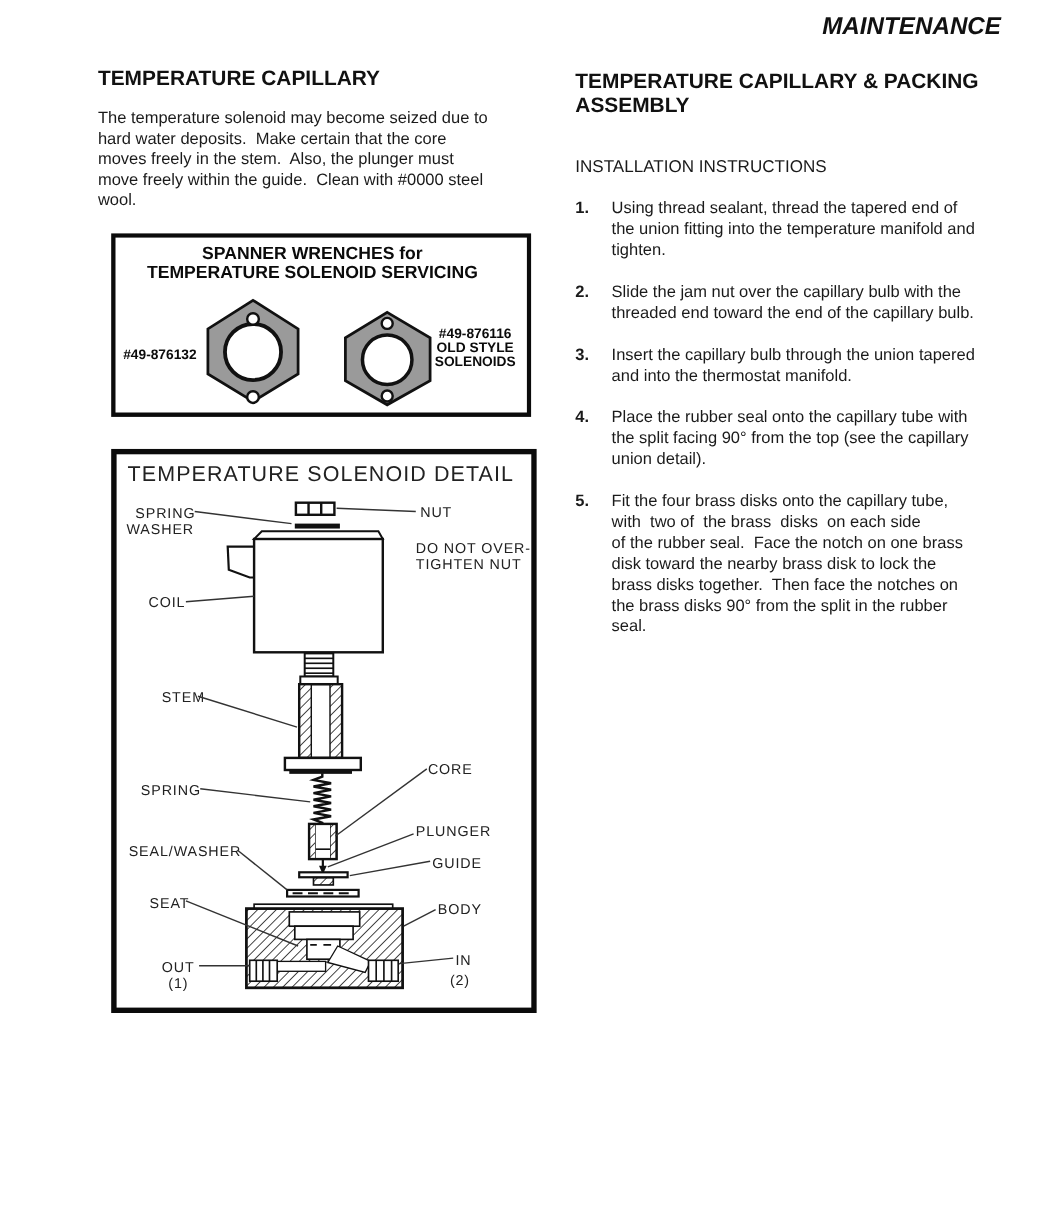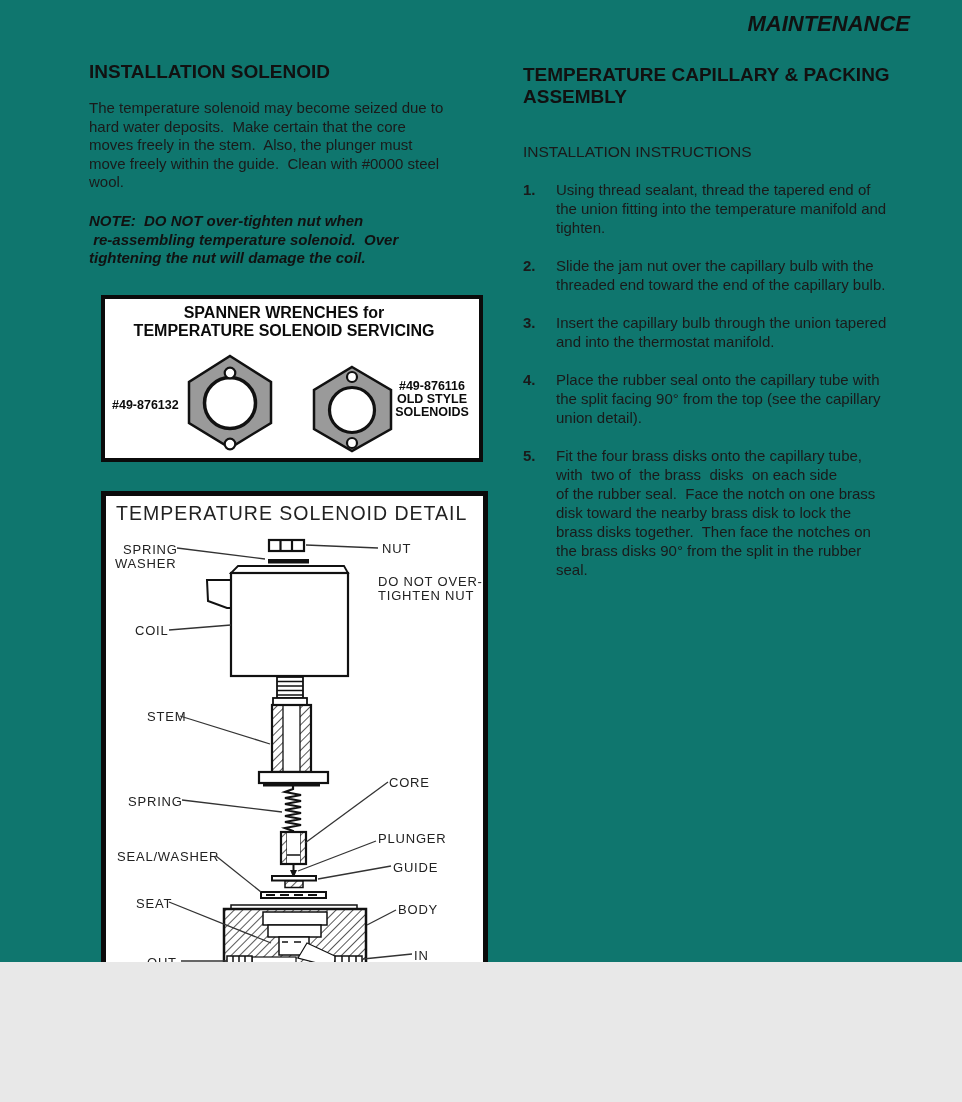--- a/index.html
+++ b/index.html
@@ -1,17 +1,17 @@
 <!DOCTYPE html>
 <html><head>
 <meta charset="utf-8">
 <style>
   html,body { margin:0; padding:0; background:#e8e8e8; }
   .page {
-    position:relative; width:962px; height:962px; background:#0f766e;
+    position:relative; width:962px; height:1102px; background:#ffffff;
     font-family:"Liberation Sans", sans-serif; color:#1a1a1a; overflow:hidden;
     margin:0 auto;
   }
   .pre { white-space:pre-wrap; }
   .maintenance {
     position:absolute; top:11px; right:52px;
     font-size:22px; font-weight:bold; font-style:italic; color:#111;
   }
   .col { position:absolute; }
   .col.left  { left:89px;  top:61px; width:384px; }
@@ -35,29 +35,26 @@
   .dlabel { font-family:"Liberation Sans",sans-serif; font-size:13px; letter-spacing:0.8px; fill:#222; }
 </style>
 </head>
 <body>
 
 <div class="page">
 
   <div class="maintenance">MAINTENANCE</div>
 
   <div class="col left">
-    <h2 class="heading">INSTALLATION SOLENOID</h2>
+    <h2 class="heading">TEMPERATURE CAPILLARY</h2>
     <p class="body pre">The temperature solenoid may become seized due to
 hard water deposits.  Make certain that the core
 moves freely in the stem.  Also, the plunger must
 move freely within the guide.  Clean with #0000 steel
 wool.</p>
-    <p class="note pre">NOTE:  DO NOT over-tighten nut when
- re-assembling temperature solenoid.  Over
-tightening the nut will damage the coil.</p>
 
     <div class="figure wrenches">
       <svg width="382" height="167" viewBox="0 0 382 167">
         <rect x="2" y="2" width="378" height="163" fill="#ffffff" stroke="#0b0b0b" stroke-width="4"></rect>
         <text class="wtitle" x="183" y="23">SPANNER WRENCHES for</text>
         <text class="wtitle" x="183" y="41">TEMPERATURE SOLENOID SERVICING</text>
 
         <g>
           <polygon points="129,61 170,87 170,128 129,153 88,128 88,87" stroke="#111" stroke-width="2.5" fill="#9a9a9a"></polygon>
           <circle cx="129" cy="108" r="25.5" fill="#ffffff" stroke="#111" stroke-width="3.5"></circle>

